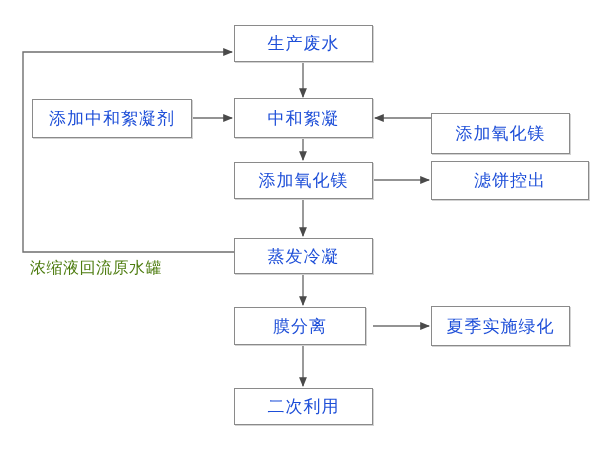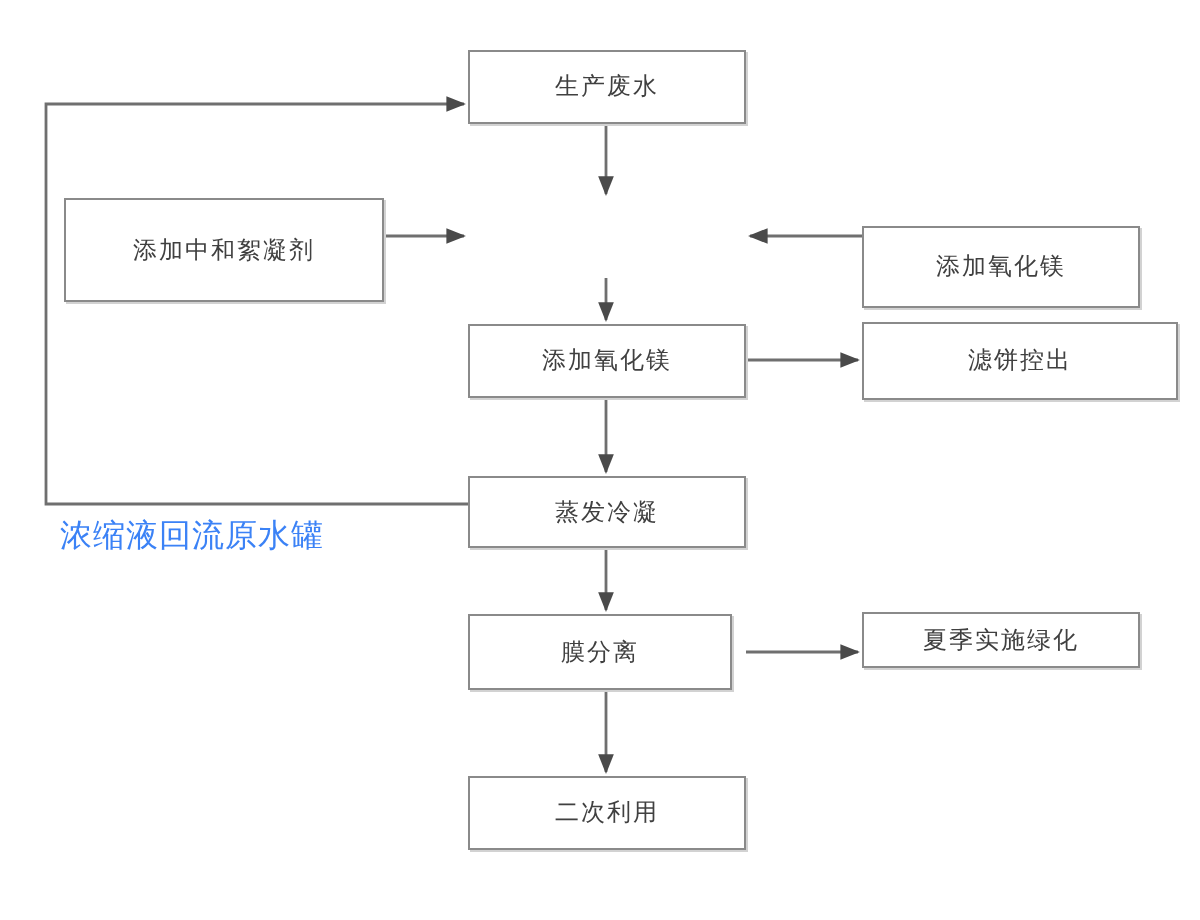--- a/index.html
+++ b/index.html
@@ -16,29 +16,29 @@
     font-family: "DejaVu Sans", "Liberation Sans", sans-serif;
   }
   .node {
     position: absolute;
     box-sizing: border-box;
     border: 1px solid #8a8a8a;
     background: #ffffff;
     display: flex;
     align-items: center;
     justify-content: center;
-    color: #404040;
-    font-size: 12px;
+    color: #1d4ed8;
+    font-size: 17px;
     letter-spacing: 1px;
     white-space: nowrap;
     box-shadow: 1px 1px 0 #d2d2d2;
   }
   .free-label {
     position: absolute;
-    color: #3b82f6;
+    color: #4d7c0f;
     font-size: 16px;
     letter-spacing: 0.5px;
     white-space: nowrap;
   }
   #edges {
     position: absolute;
     left: 0;
     top: 0;
     width: 600px;
     height: 460px;
@@ -80,24 +80,27 @@
 
     <line x1="303" y1="345" x2="303" y2="386" marker-end="url(#arrow)"></line>
 
     <polyline points="234,252 23,252 23,52 232,52" marker-end="url(#arrow)"></polyline>
   </svg>
 
   <div class="node" style="left:234px; top:25px; width:139px; height:37px;">
     <span>生产废水</span>
   </div>
 
-  <div class="node" style="left:32px; top:99px; width:160px; height:52px;">
+  <div class="node" style="left:32px; top:99px; width:160px; height:39px;">
     <span>添加中和絮凝剂</span>
   </div>
 
+  <div class="node" style="left:234px; top:98px; width:139px; height:40px;">
+    <span>中和絮凝</span>
+  </div>
 
   <div class="node" style="left:431px; top:97px; width:139px; height:41px;margin-top:16px;">
     <span>添加氧化镁</span>
   </div>
 
   <div class="node" style="left:234px; top:162px; width:139px; height:37px;">
     <span>添加氧化镁</span>
   </div>
 
   <div class="node" style="left:431px; top:161px; width:158px; height:39px;">
@@ -105,21 +108,21 @@
   </div>
 
   <div class="node" style="left:234px; top:238px; width:139px; height:36px;">
     <span>蒸发冷凝</span>
   </div>
 
   <div class="node" style="left:234px; top:307px; width:132px; height:38px;">
     <span>膜分离</span>
   </div>
 
-  <div class="node" style="left:431px; top:306px; width:139px; height:28px;justify-content:center;">
+  <div class="node" style="left:431px; top:306px; width:139px; height:40px;justify-content:center;">
     <span>夏季实施绿化</span>
   </div>
 
   <div class="node" style="left:234px; top:388px; width:139px; height:37px;">
     <span>二次利用</span>
   </div>
 
   <div class="free-label" style="left:30px; top:258px;">浓缩液回流原水罐</div>
 
 </div>

